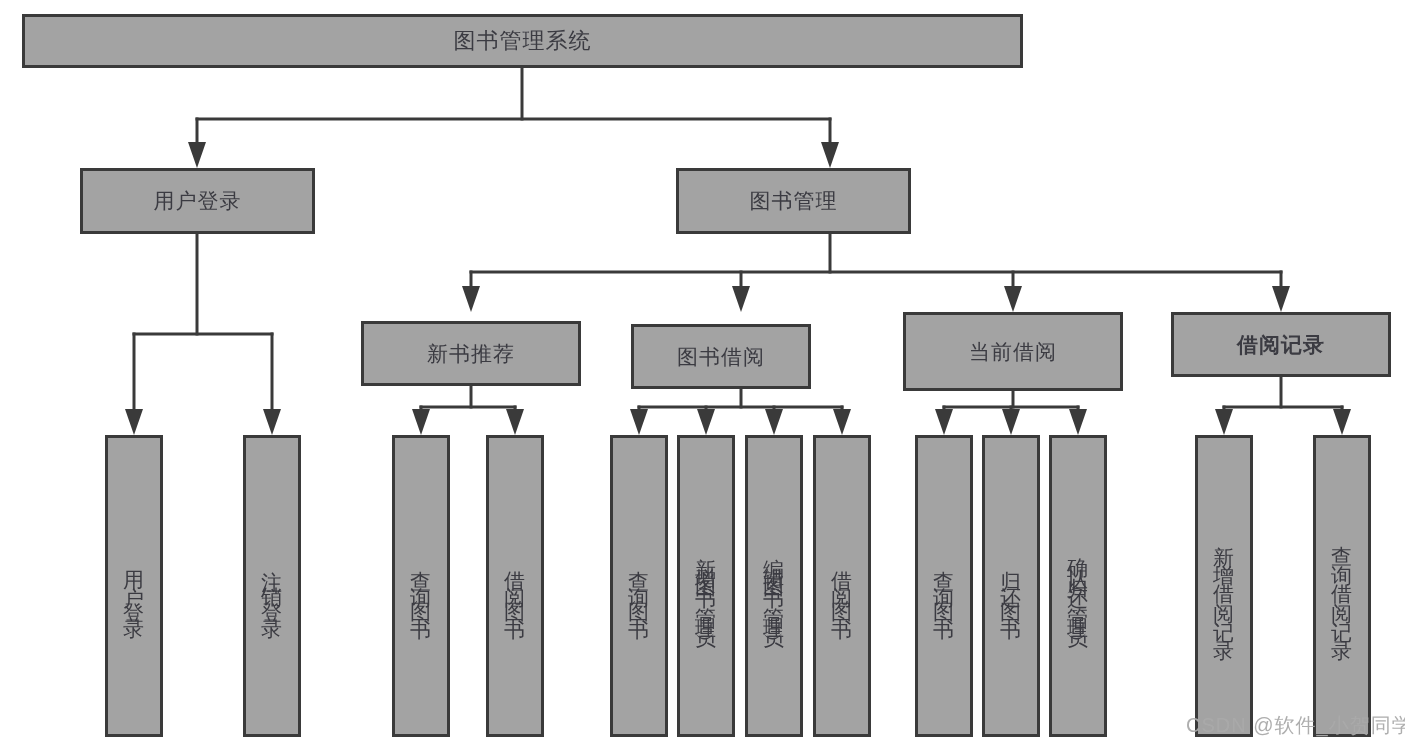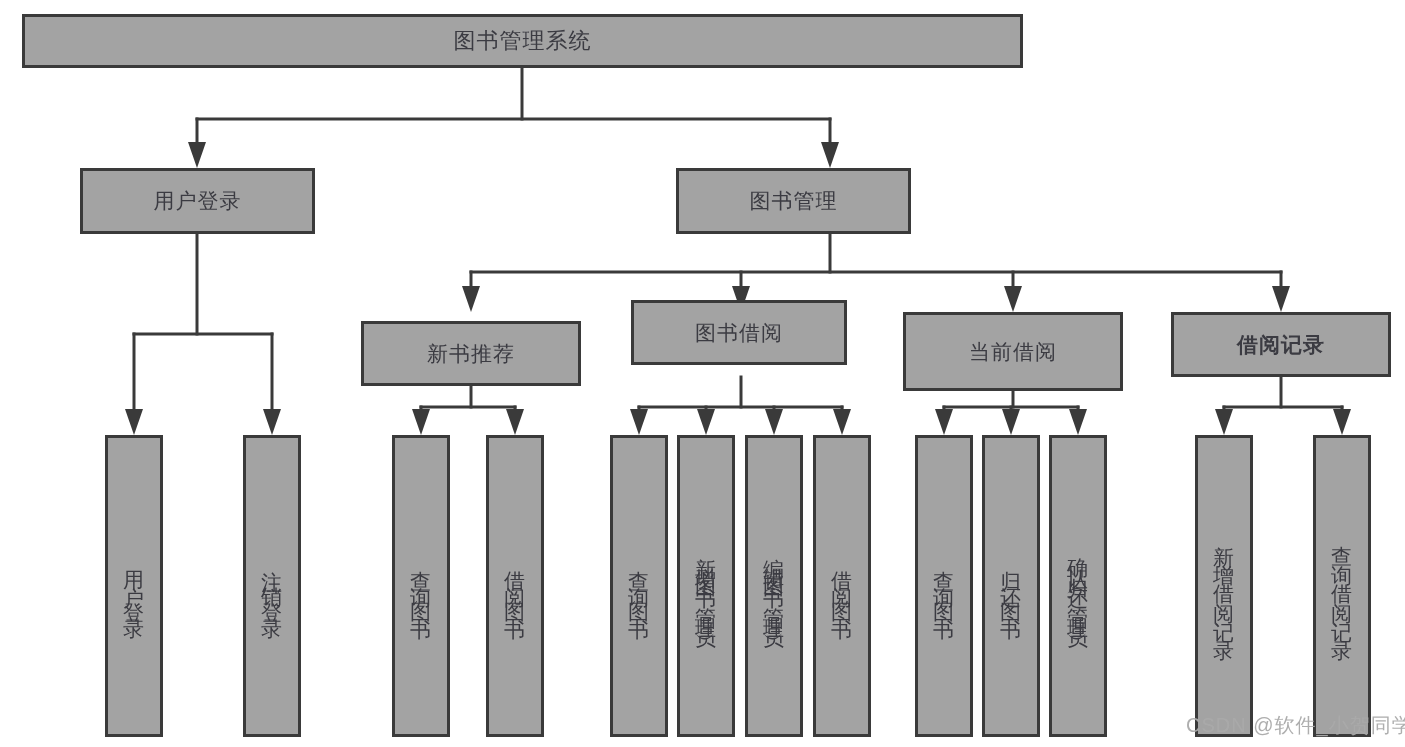--- a/index.html
+++ b/index.html
@@ -109,21 +109,21 @@
   <div class="node h" style="left:80px;top:168px;width:235px;height:66px;">
     <span>用户登录</span>
   </div>
   <div class="node h" style="left:676px;top:168px;width:235px;height:66px;">
     <span>图书管理</span>
   </div>
 
   <div class="node h" style="left:361px;top:312px;width:220px;height:65px;margin-top:9px;">
     <span>新书推荐</span>
   </div>
-  <div class="node h" style="left:631px;top:300px;width:216px;height:65px;">
+  <div class="node h" style="left:631px;top:324px;width:180px;height:65px;">
     <span>图书借阅</span>
   </div>
   <div class="node h" style="left:903px;top:312px;width:220px;height:79px;">
     <span>当前借阅</span>
   </div>
   <div class="node h" style="left:1171px;top:312px;width:220px;height:65px;font-weight:bold;">
     <span>借阅记录</span>
   </div>
 
   <div class="node" style="left:105px;top:435px;width:58px;height:302px;">

